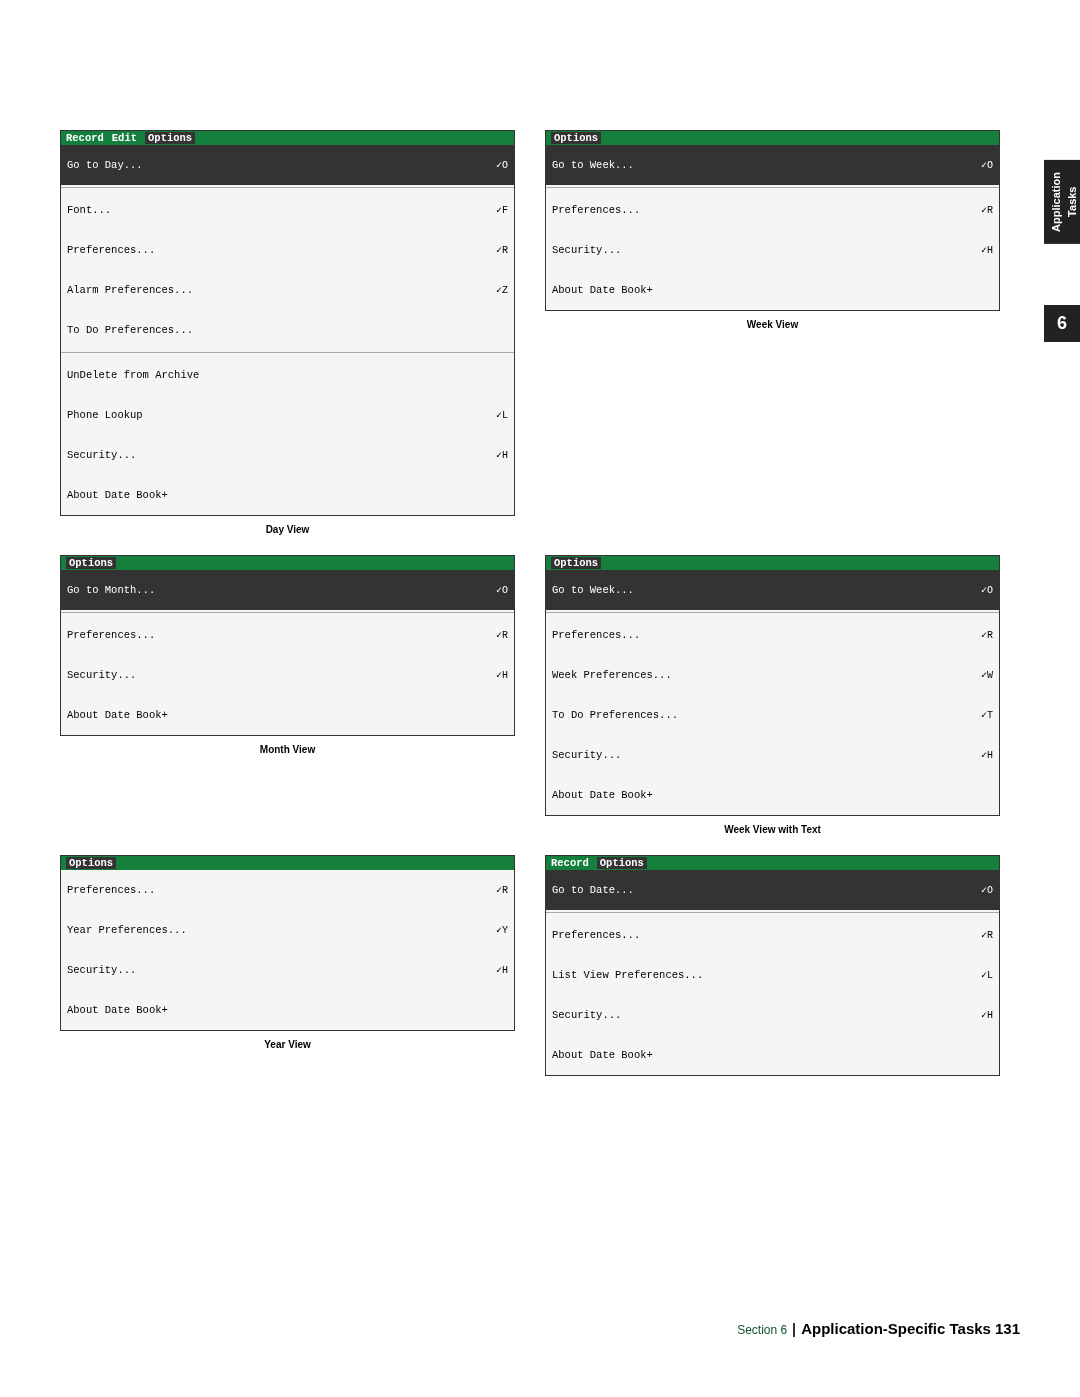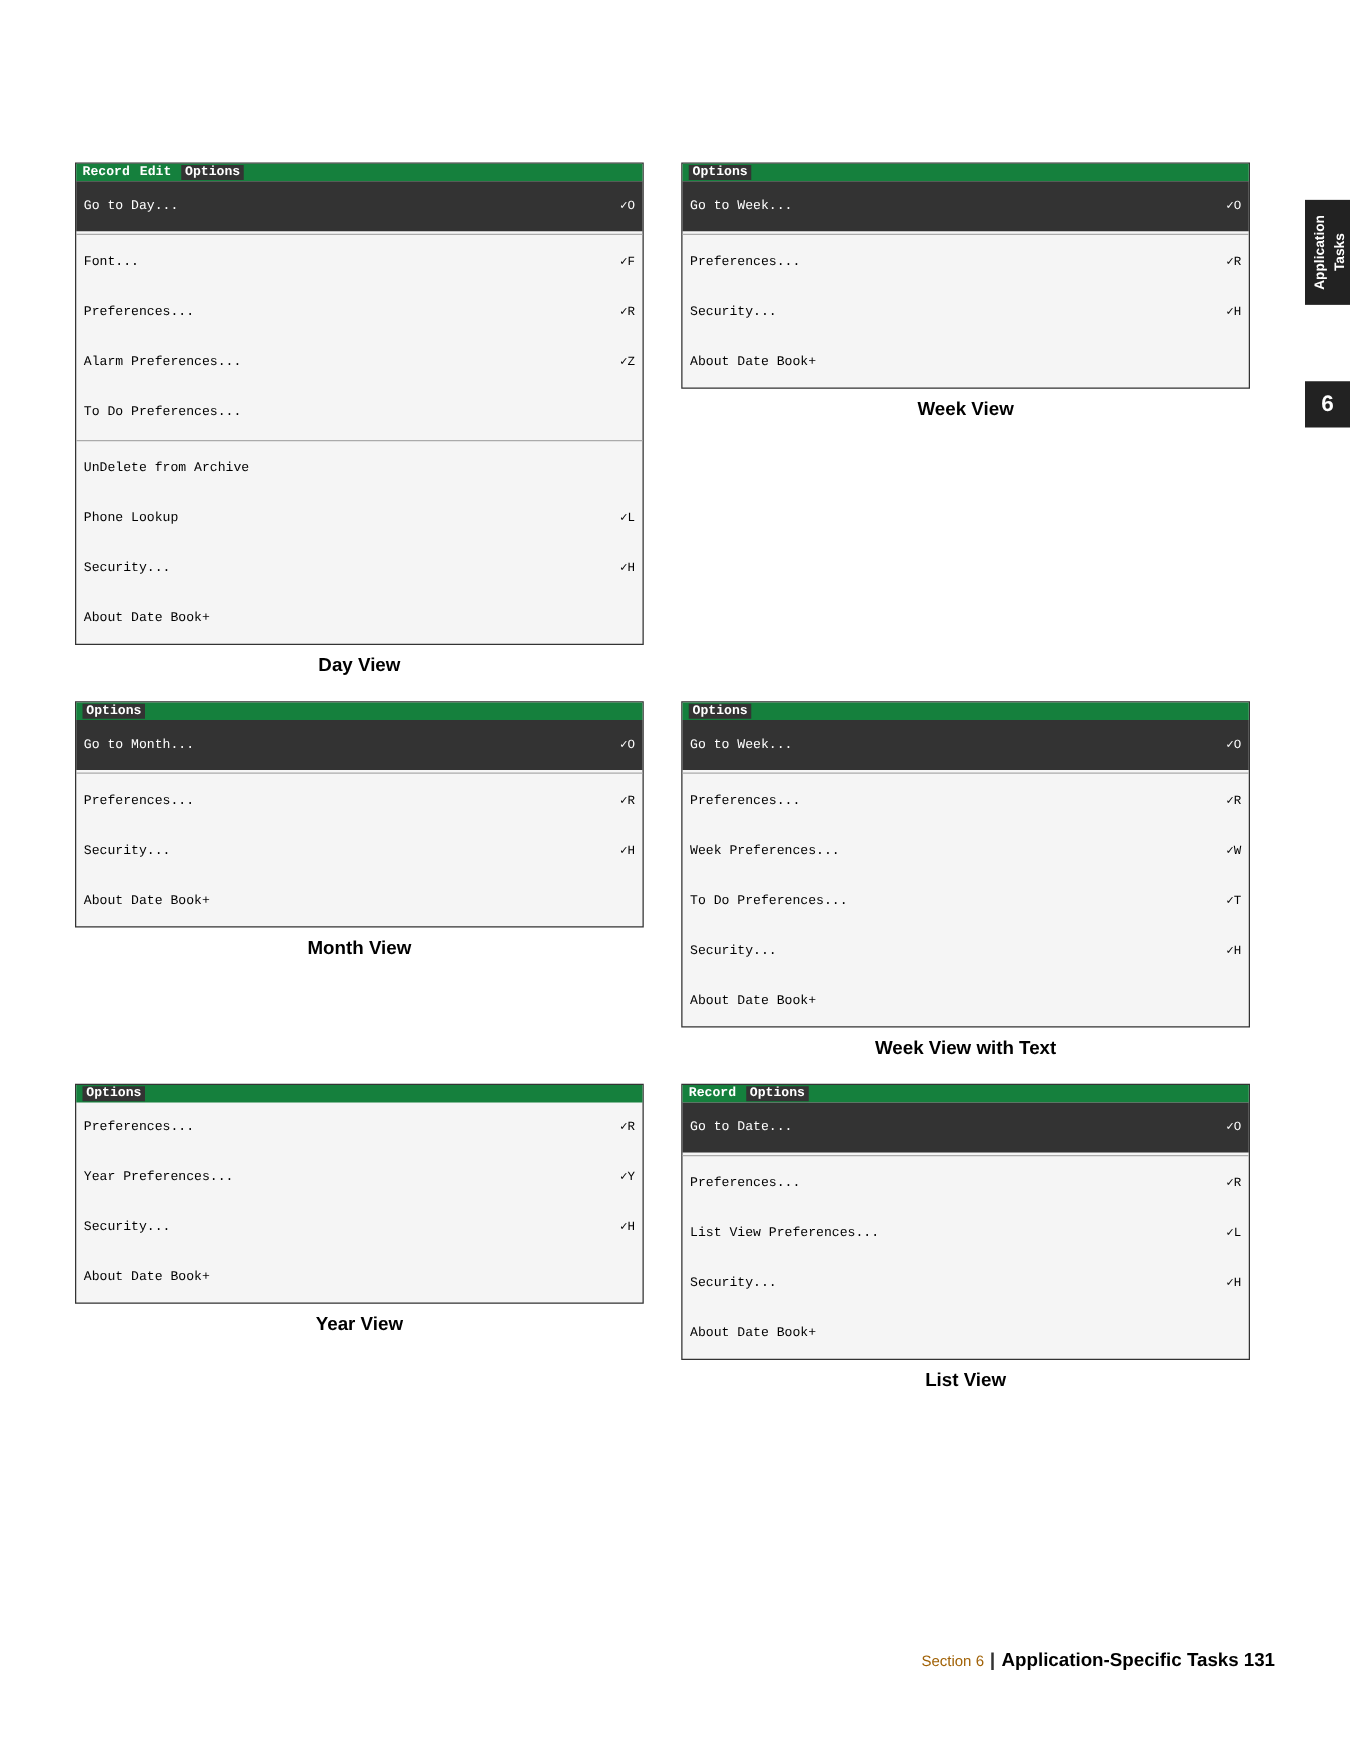--- a/index.html
+++ b/index.html
@@ -73,21 +73,21 @@
       grid-template-columns: 1fr 1fr;
       gap: 0px 30px;
     }
 
     
     .menu-section {
       margin-bottom: 20px;
     }
 
     .menu-section-title {
-      font-size: 15px;
+      font-size: 10px;
       font-weight: bold;
       text-align: center;
       margin-top: 8px;
       font-family: Arial, sans-serif;
     }
 
     
     .menu-box {
       border: 1.5px solid #333;
       background: #f5f5f5;
@@ -145,21 +145,21 @@
       position: absolute;
       bottom: 60px;
       right: 60px;
       text-align: right;
       font-size: 12px;
       font-family: Arial, sans-serif;
     }
 
     .footer-section {
       font-size: 12px;
-      color: #a16207;
+      color: #14532d;
     }
 
     .footer-title {
       font-size: 15px;
       font-weight: bold;
     }
 
     .footer-page {
       font-size: 15px;
       font-weight: bold;
@@ -376,21 +376,20 @@
           </div>
           <div class="menu-item">
             <span class="item-label">Security...</span>
             <span class="item-shortcut">✓H</span>
           </div>
           <div class="menu-item">
             <span class="item-label">About Date Book+</span>
             <span class="item-shortcut"></span>
           </div>
         </div>
-        <div class="menu-section-title">List View</div>
       </div>
 
     </div>
   </div>
 
   <div class="footer">
     <div class="footer-line">
       <span class="footer-section border-right-line">Section 6</span>
       <span class="footer-title">Application-Specific Tasks</span>
       <span class="footer-page">131</span>

